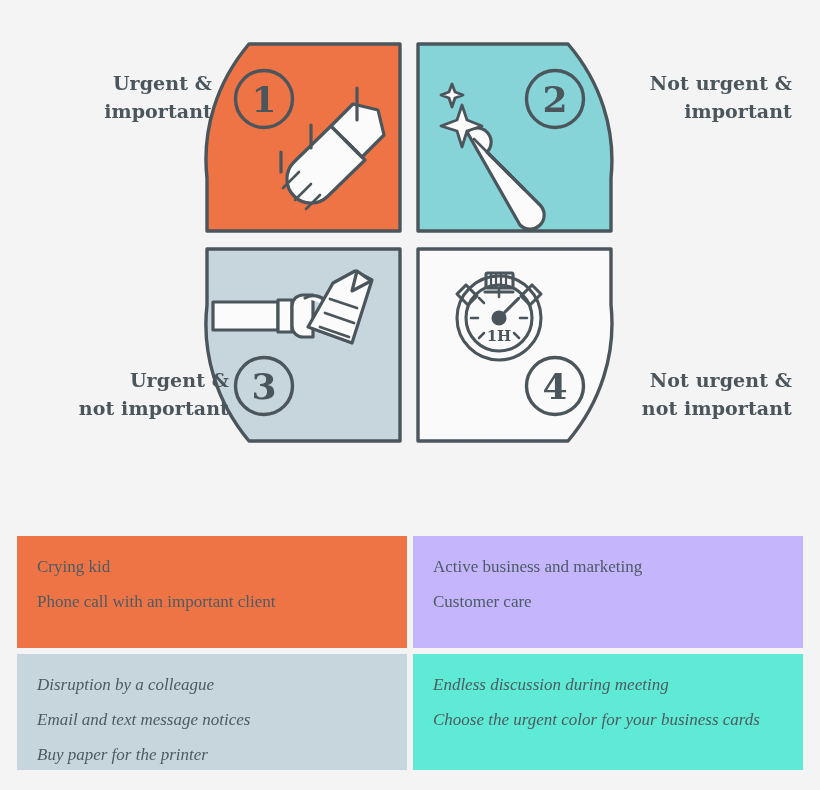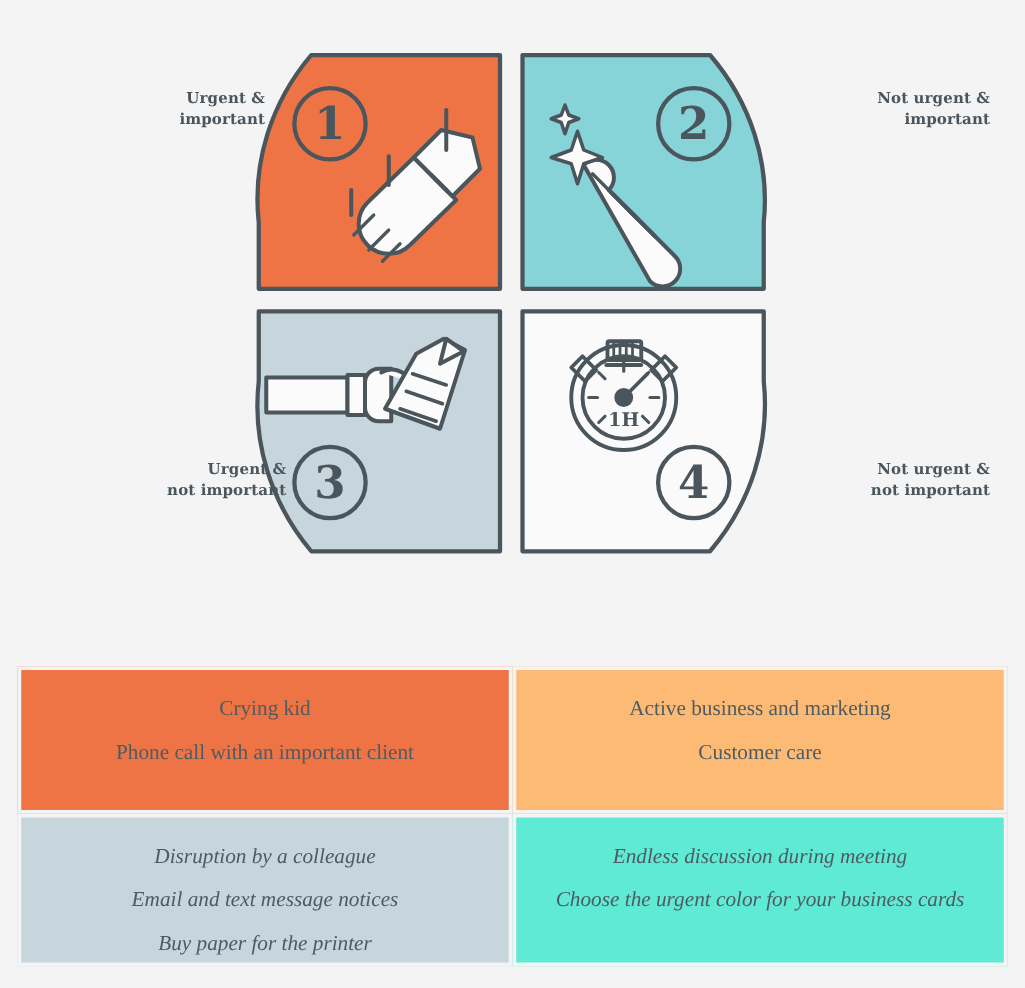--- a/index.html
+++ b/index.html
@@ -26,21 +26,21 @@
   #matrix-svg {
     position: absolute;
     left: 0;
     top: 0;
   }
 
   .quadrant-label {
     position: absolute;
     font-family: "DejaVu Serif", serif;
     font-weight: bold;
-    font-size: 12px;
+    font-size: 19px;
     line-height: 1.45;
     color: #4a555c;
     letter-spacing: 0.1px;
     white-space: nowrap;
   }
   .quadrant-label.left  { text-align: right; }
   .quadrant-label.right { text-align: right; }
 
   #label-q1 { left: 31px;  top: 70px;  width: 181px; }
   #label-q2 { left: 592px; top: 70px;  width: 200px; }
@@ -55,24 +55,23 @@
     width: 792px;
     height: 240px;
     display: grid;
     grid-template-columns: 396px 396px;
     grid-template-rows: 118px 122px;
   }
   .list-cell {
     box-sizing: border-box;
     padding: 22px 20px 0 20px;
     border: 3px solid #f4f4f4;
-    text-align: center;
   }
   .list-cell.c1 { background: #ef7445; }
-  .list-cell.c2 { background: #fdba74; }
+  .list-cell.c2 { background: #c4b5fd; }
   .list-cell.c3 { background: #c7d5dc; }
   .list-cell.c4 { background: #5eead4; }
 
   .list-item {
     font-family: "Liberation Serif", serif;
     font-size: 17px;
     color: #4d5b63;
     line-height: 1;
     margin-bottom: 18px;
     white-space: nowrap;

